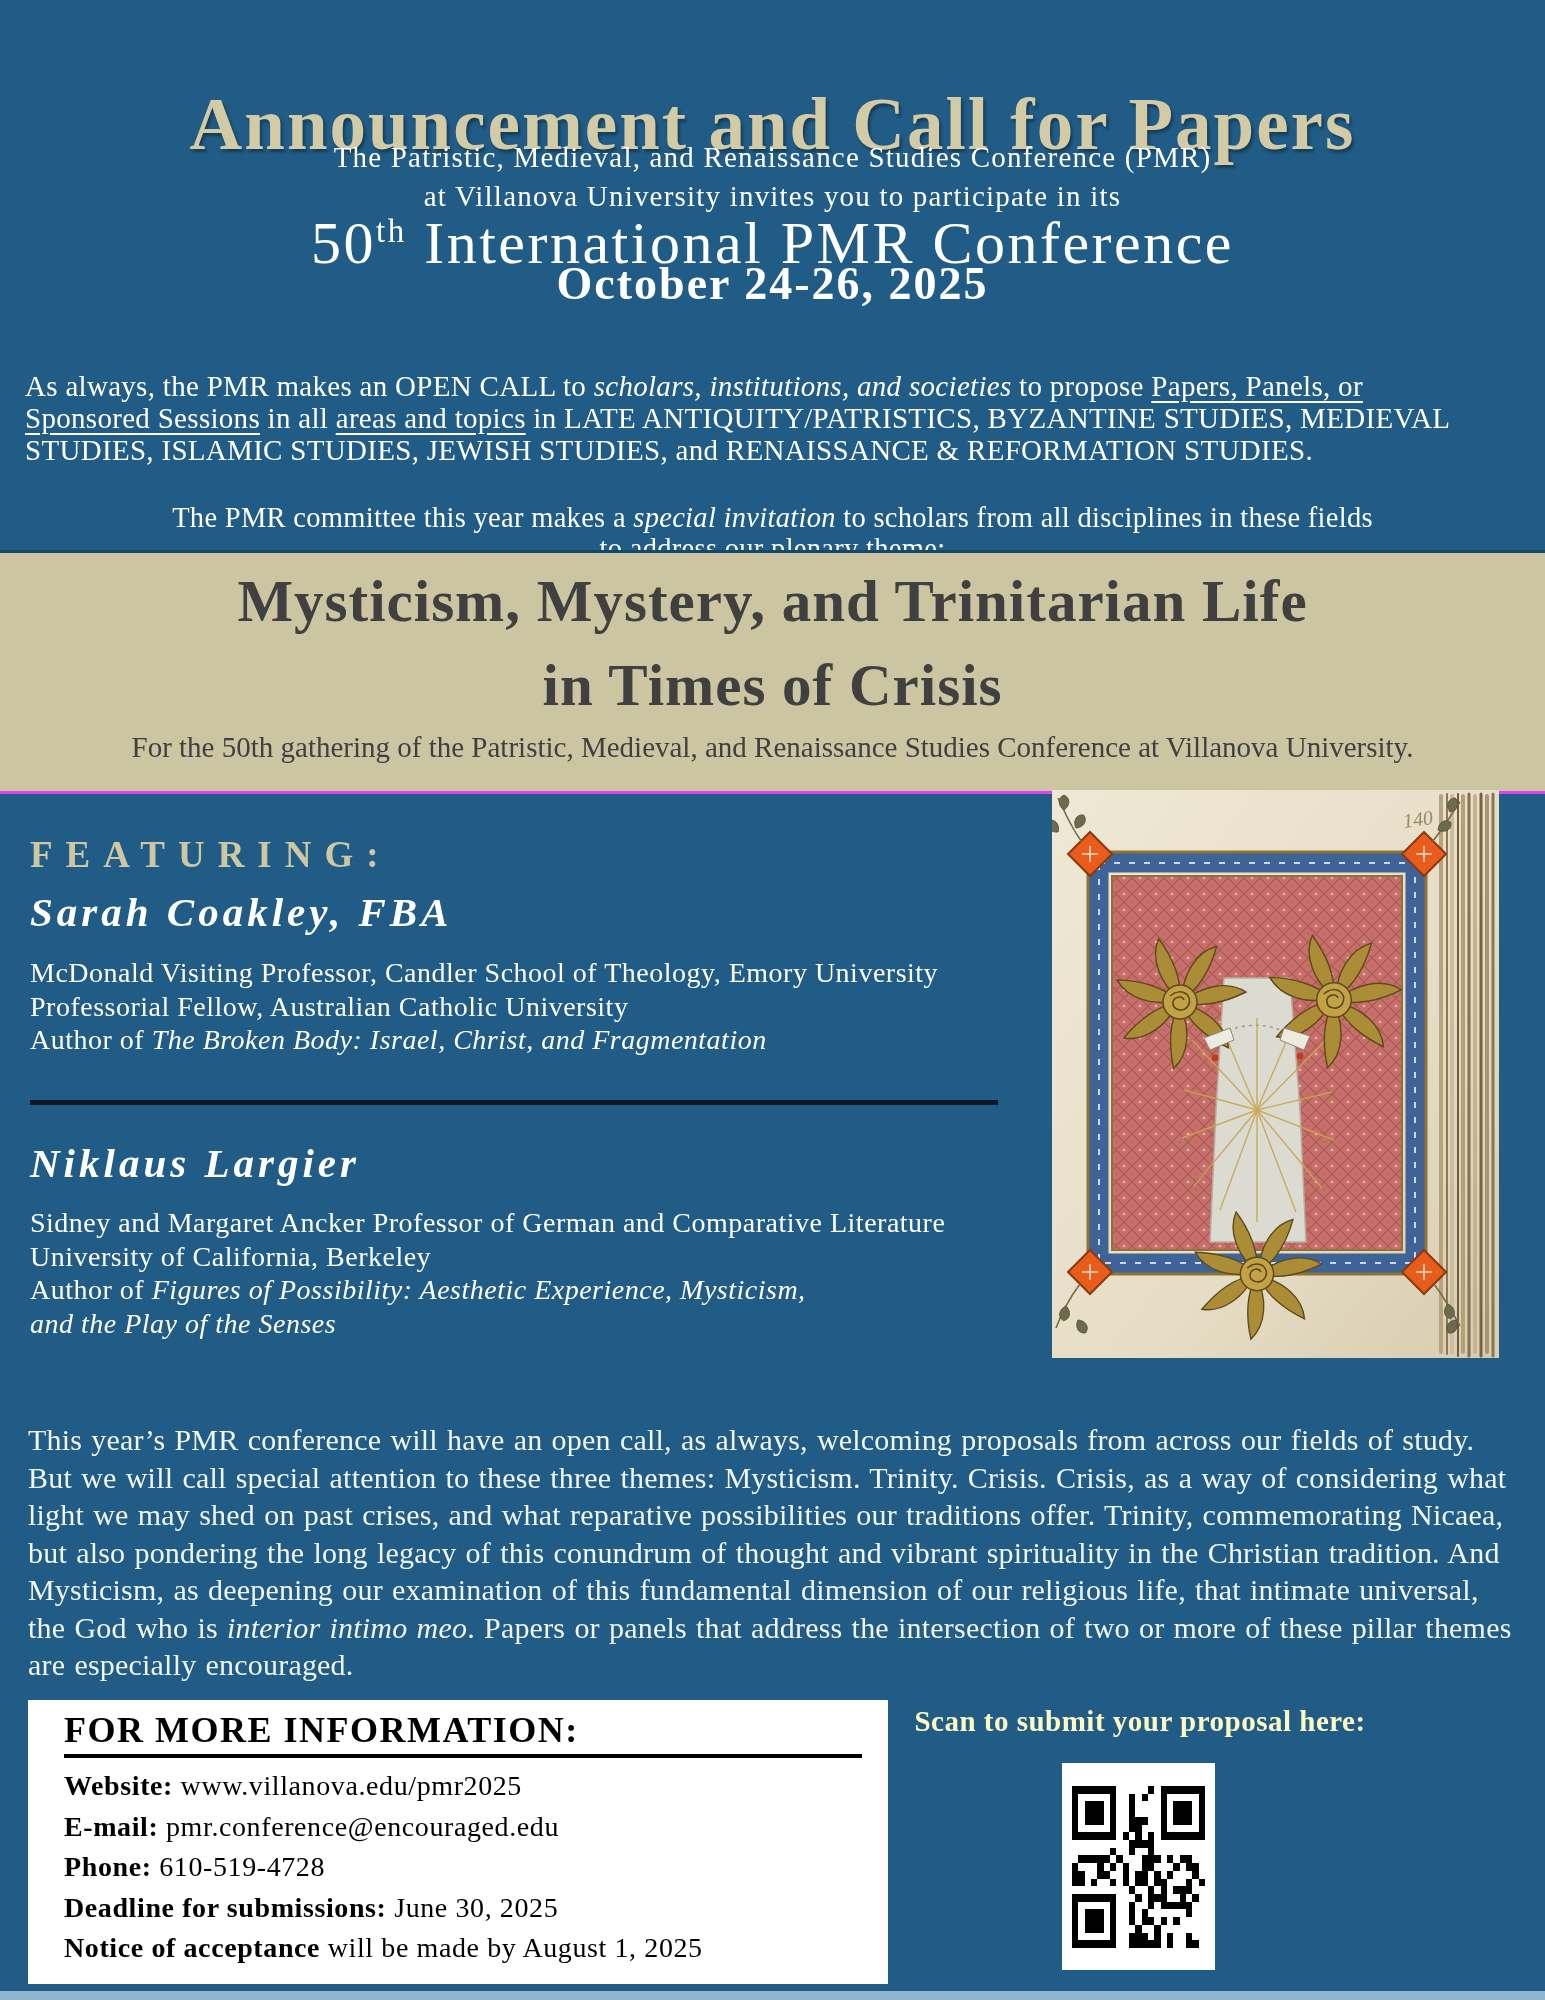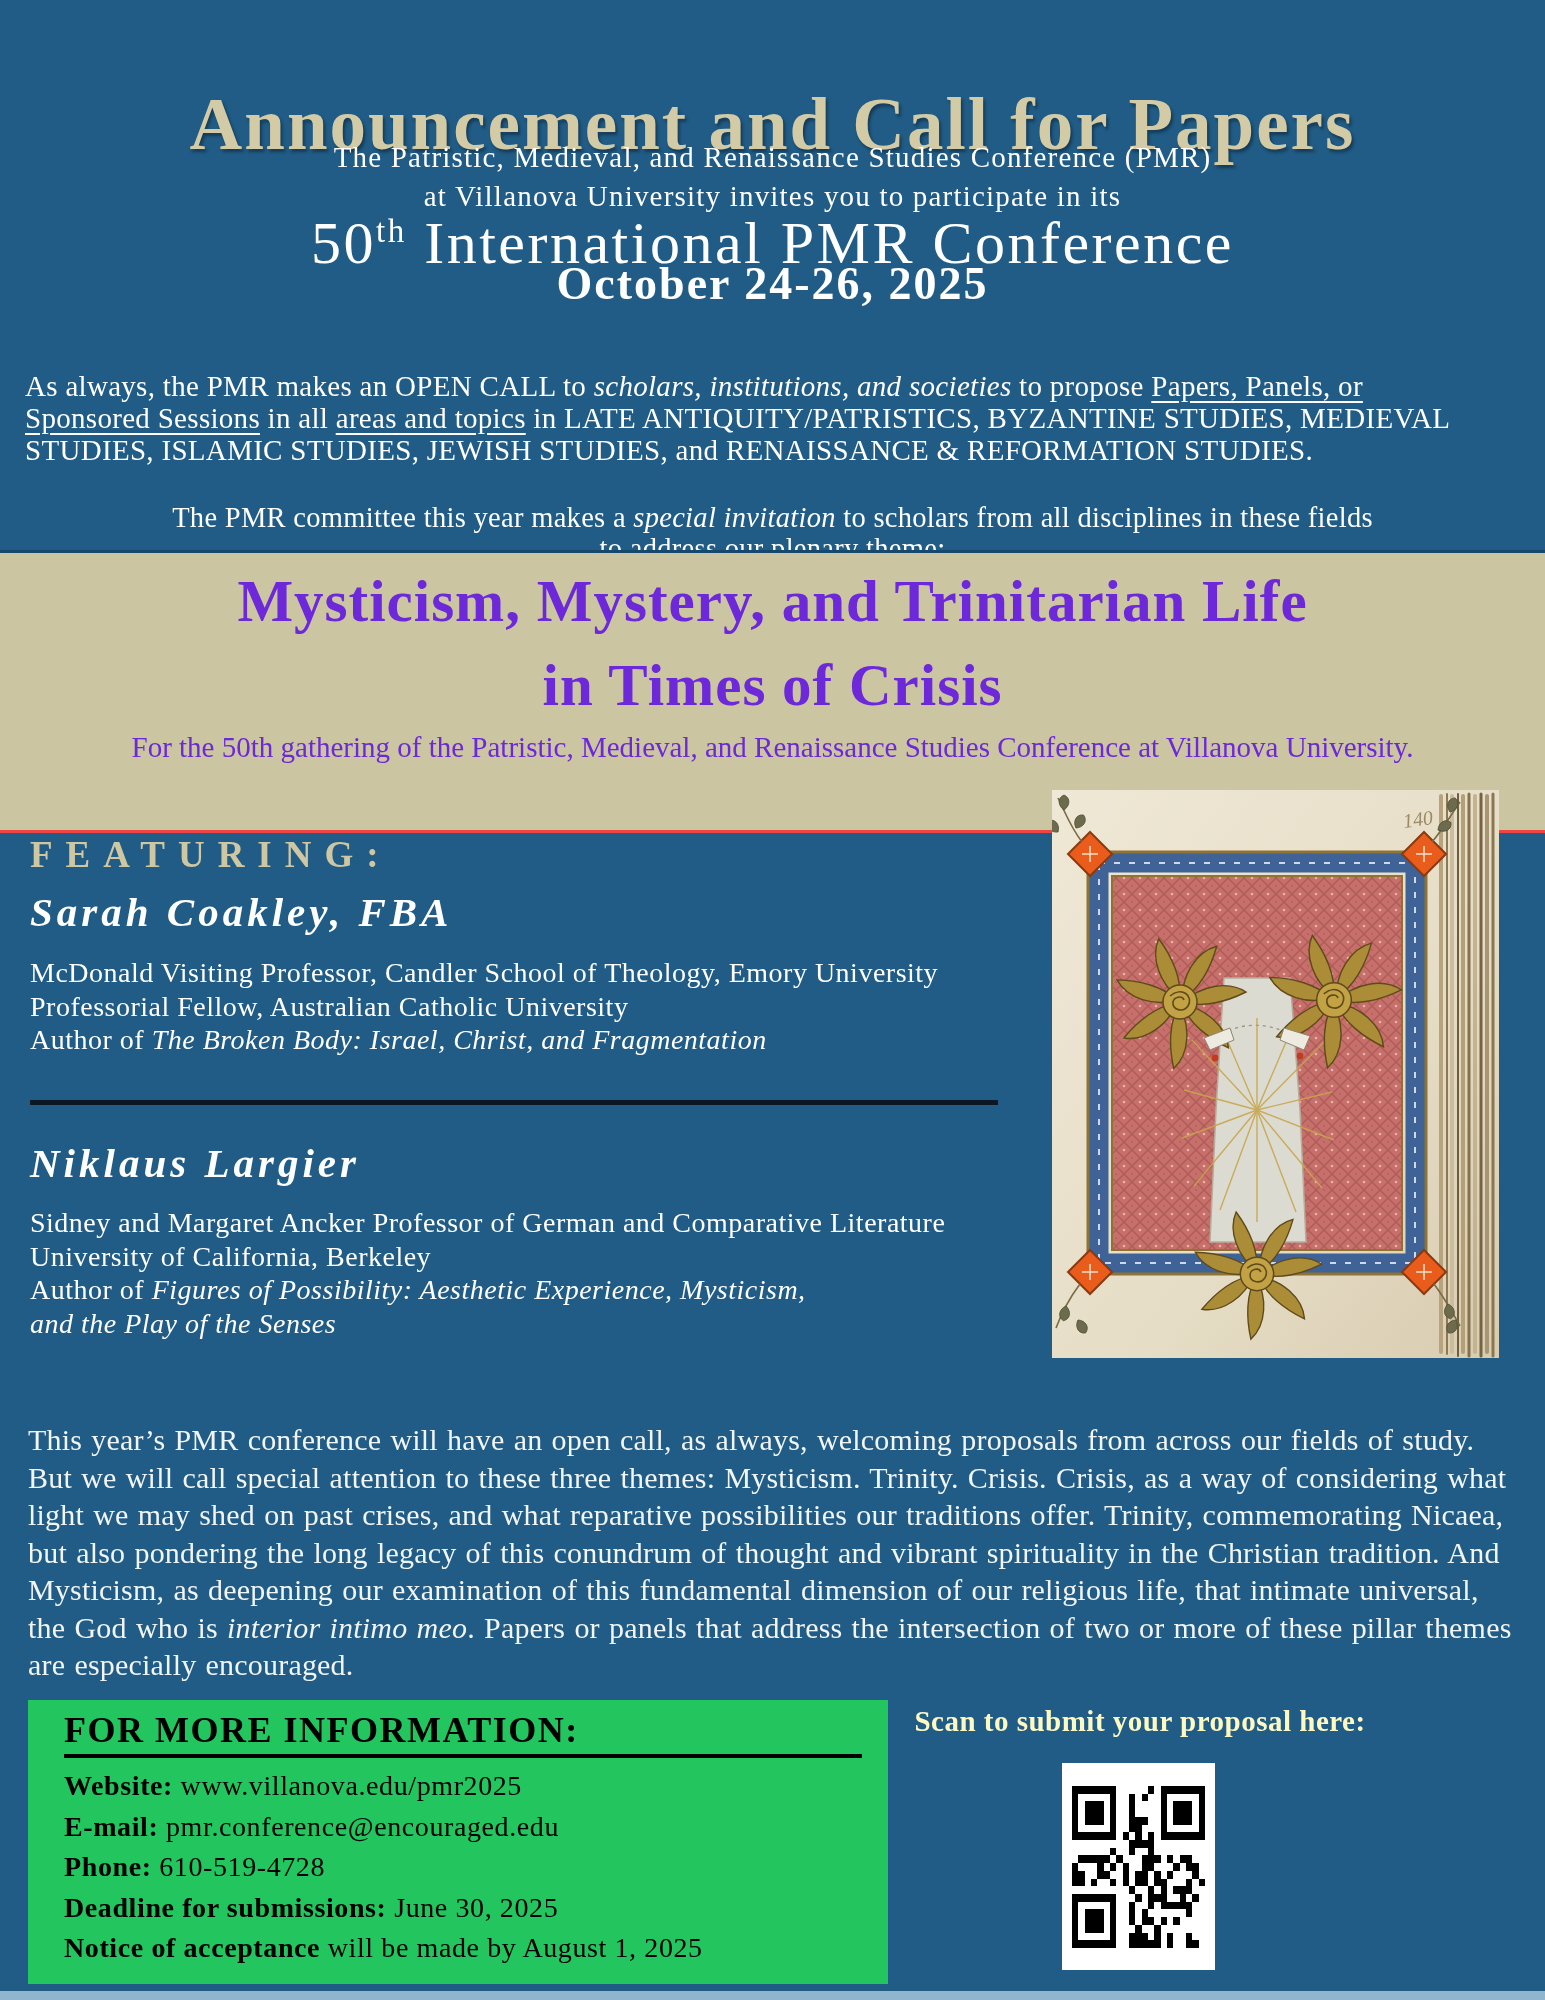--- a/index.html
+++ b/index.html
@@ -24,43 +24,43 @@
   
   #opencall{top:341px;left:25px;width:1495px;
             font-size:29px;line-height:32px;color:#ffffff;letter-spacing:.3px;}
   #invite{top:473px;left:25px;width:1495px;text-align:center;
           font-size:28.5px;line-height:31px;color:#ffffff;letter-spacing:.3px;}
   .i{font-style:italic;}
   .b{font-weight:bold;}
   .u{text-decoration:underline;text-underline-offset:5px;text-decoration-thickness:2px;}
 
   
-  #banner{top:550px;left:0;width:100%;height:283px;background:#cbc5a2;
-          border-top:3px solid #16486d;border-bottom:3px solid #ef4444;box-sizing:border-box;
-          text-align:center;color:#6d28d9;}
+  #banner{top:550px;left:0;width:100%;height:244px;background:#cbc5a2;
+          border-top:3px solid #16486d;border-bottom:3px solid #d946ef;box-sizing:border-box;
+          text-align:center;color:#404040;}
   .banner-line{font-size:59px;font-weight:bold;line-height:84px;letter-spacing:1px;}
   #banner-l1{margin-top:6px;}
   #banner-sub{font-size:29px;margin-top:4px;}
 
   
   #featuring{left:30px;top:833px;font-size:37px;font-weight:bold;color:#cfc7a2;letter-spacing:13px;}
   .spk-name{left:30px;font-size:41px;font-weight:bold;color:#ffffff;letter-spacing:4px;font-style:italic;}
   #name1{top:888px;}
   #name2{top:1139px;}
   .spk-lines{left:30px;font-size:28px;line-height:33.5px;color:#ffffff;letter-spacing:.5px;}
   #lines1{top:956px;}
   #lines2{top:1206px;}
   #divider{left:30px;top:1100px;width:968px;height:5px;background:#0b1724;}
 
   
   #bodypara{left:28px;top:1391px;width:1489px;font-size:30px;line-height:37.5px;
             color:#f2f5f6;letter-spacing:.2px;word-spacing:1.5px;}
 
   
-  #infobox{left:28px;top:1700px;width:860px;height:284px;background:#22c55e;color:#000;
+  #infobox{left:28px;top:1700px;width:860px;height:284px;background:#ffffff;color:#000;
            box-sizing:border-box;padding:8px 26px 0 36px;}
   #infobox-title{font-size:36px;font-weight:bold;letter-spacing:1.5px;line-height:44px;}
   #infobox-rule{height:4px;background:#000;margin:2px 0 8px 0;}
   .info-row{font-size:28px;line-height:40.5px;letter-spacing:.6px;}
 
   
   #scan-caption{left:900px;top:1705px;width:480px;text-align:center;
                 font-size:29px;font-weight:bold;color:#fef9c3;letter-spacing:.5px;}
   #qrbox{left:1062px;top:1763px;width:153px;height:207px;background:#ffffff;
          display:flex;align-items:center;justify-content:center;}

